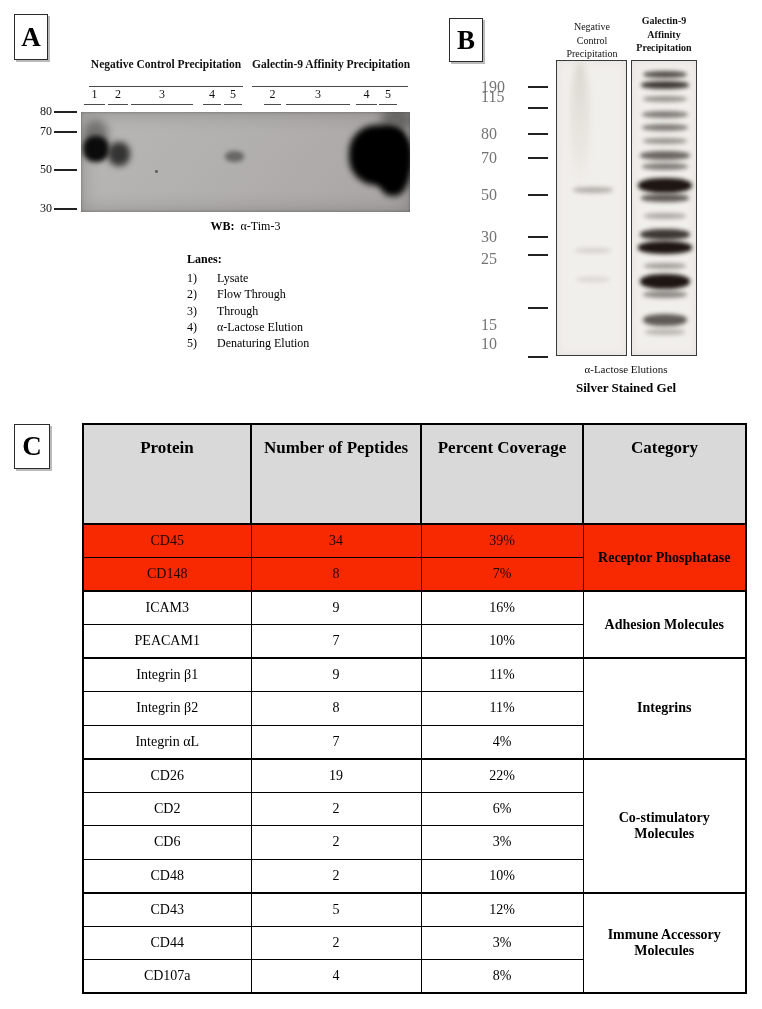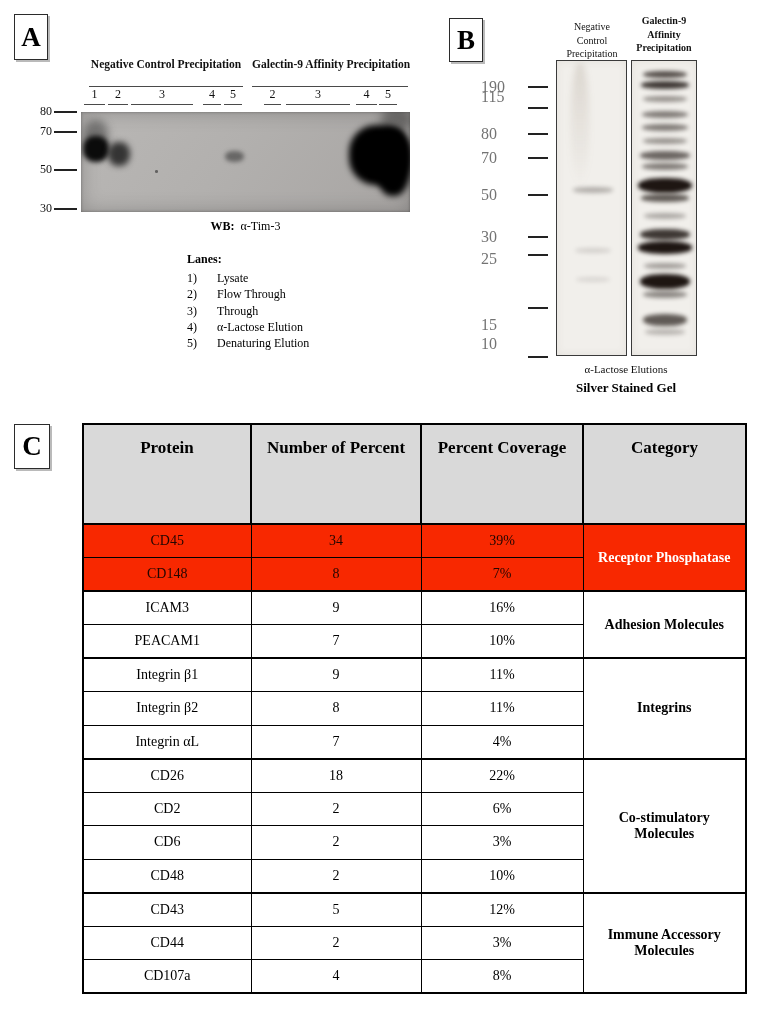--- a/index.html
+++ b/index.html
@@ -47,21 +47,21 @@
                  border-collapse:collapse; table-layout:fixed;
                  border:2.5px solid #000; font-family:"Liberation Serif","DejaVu Serif",serif; }
   .ptable th { background:#d9d9d9; font-size:17px; font-weight:bold; color:#000;
                border:2px solid #000; border-bottom:2.6px solid #000;
                vertical-align:top; padding-top:13px; height:100px; text-align:center; }
   .ptable td { border:1.8px solid #000; font-size:14px; color:#000;
                text-align:center; vertical-align:middle; height:33.5px; padding:0 6px; }
   .ptable tr.gstart td { border-top:2.6px solid #000; }
   .ptable tr.hl td { background:#f82800; color:#220600;font-family:Liberation Serif, serif; }
   .ptable td.cat { font-weight:bold; padding:0 14px; }
-  .ptable tr.hl td.cat { color:#ffffff;margin-left:24px; }
+  .ptable tr.hl td.cat { color:#000000;margin-left:24px; }
 </style>
 </head>
 <body>
 
 <div class="canvas">
 
   <div class="pbox" style="left:14px; top:14px; width:34px; height:46px;">A</div>
 
   <div class="grp" style="left:89px; top:58px; width:154px;">Negative Control Precipitation</div>
   <div class="grp" style="left:252px; top:58px; width:156px;">Galectin-9 Affinity Precipitation</div>
@@ -204,21 +204,21 @@
   <table class="ptable">
     <colgroup>
       <col style="width:168px;">
         <col style="width:170px;">
         <col style="width:162px;">
         <col style="width:163px;">
     </colgroup>
     <thead>
         <tr id="ptHead">
           <th>Protein</th>
-          <th>Number of Percent</th>
+          <th>Number of Peptides</th>
           <th>Percent Coverage</th>
           <th>Category</th>
         </tr>
       </thead>
     <tbody id="ptBody">
         <tr class="gstart hl">
           <td>CD45</td>
           <td>34</td>
           <td>39%</td>
           <td class="cat" rowspan="2">Receptor Phosphatase</td>
@@ -250,21 +250,21 @@
           <td>8</td>
           <td>11%</td>
         </tr>
         <tr>
           <td>Integrin αL</td>
           <td>7</td>
           <td>4%</td>
         </tr>
         <tr class="gstart">
           <td>CD26</td>
-          <td>18</td>
+          <td>19</td>
           <td>22%</td>
           <td class="cat" rowspan="4">Co-stimulatory Molecules</td>
         </tr>
         <tr>
           <td>CD2</td>
           <td>2</td>
           <td>6%</td>
         </tr>
         <tr>
           <td>CD6</td>

